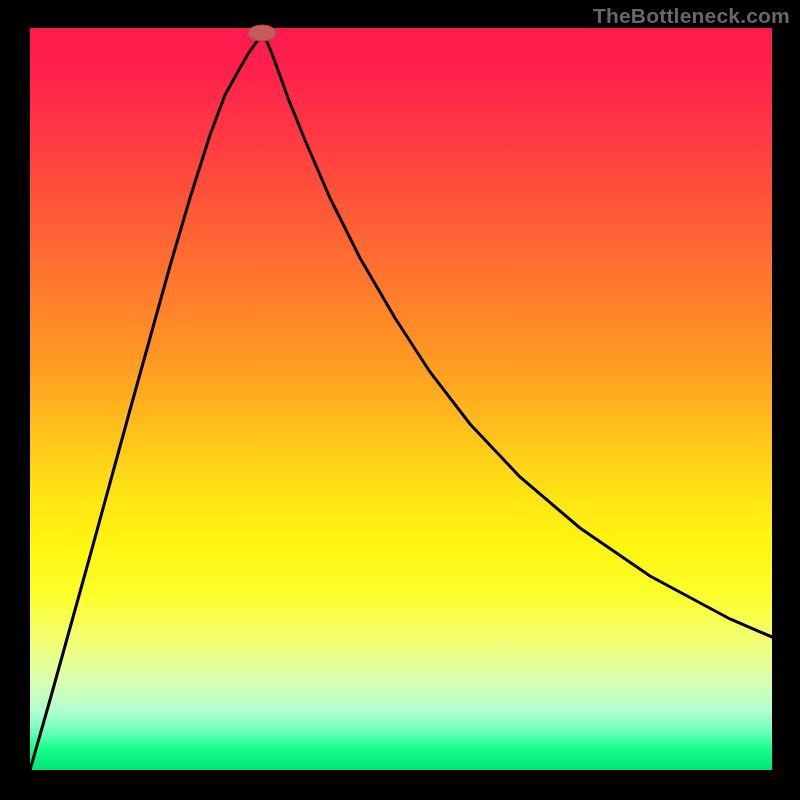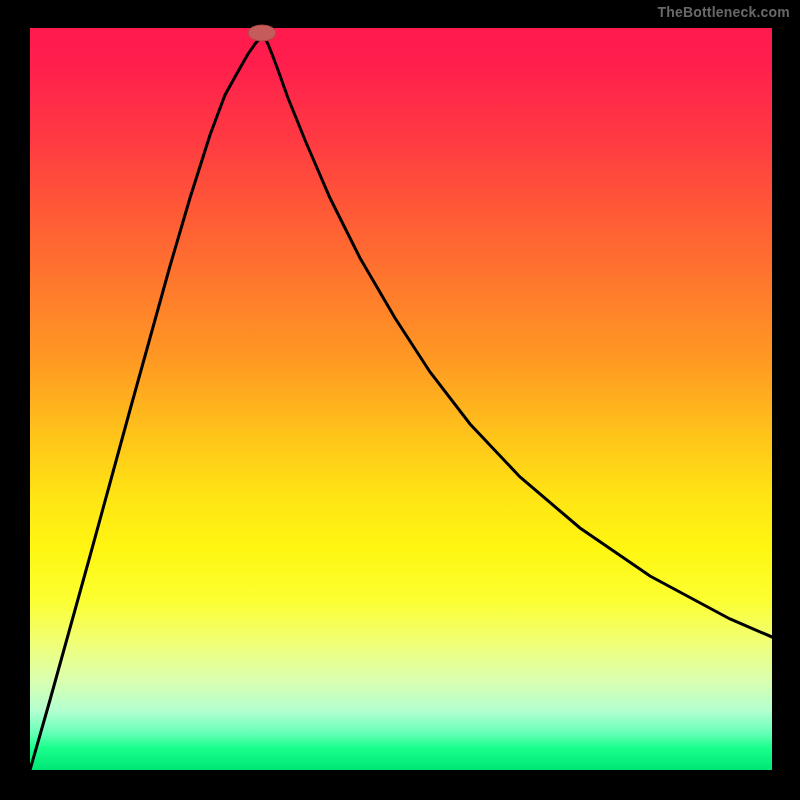--- a/index.html
+++ b/index.html
@@ -54,21 +54,21 @@
   .marker {
     fill: #c65b5b;
     stroke: #b04949;
     stroke-width: 1;
   }
   .watermark {
     position: absolute;
     top: 4px;
     right: 10px;
     font-family: Arial, Helvetica, sans-serif;
-    font-size: 14px;
+    font-size: 21px;
     font-weight: 600;
     color: #686868;
     letter-spacing: 0.2px;
   }
 </style>
 </head>
 <body>
 
 <div class="frame">
 

